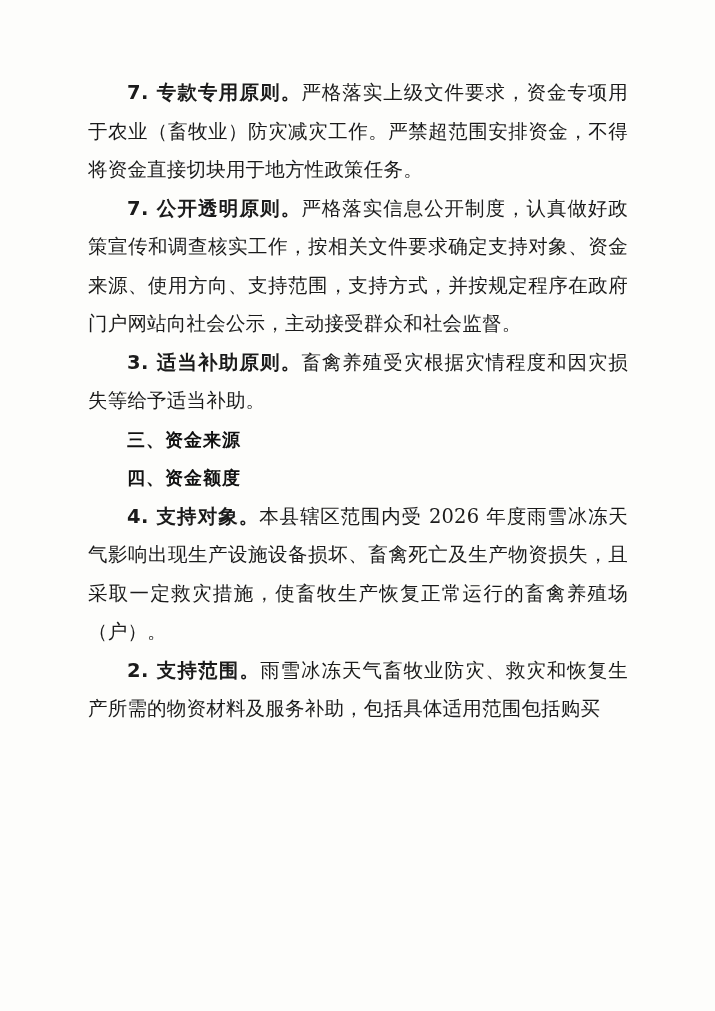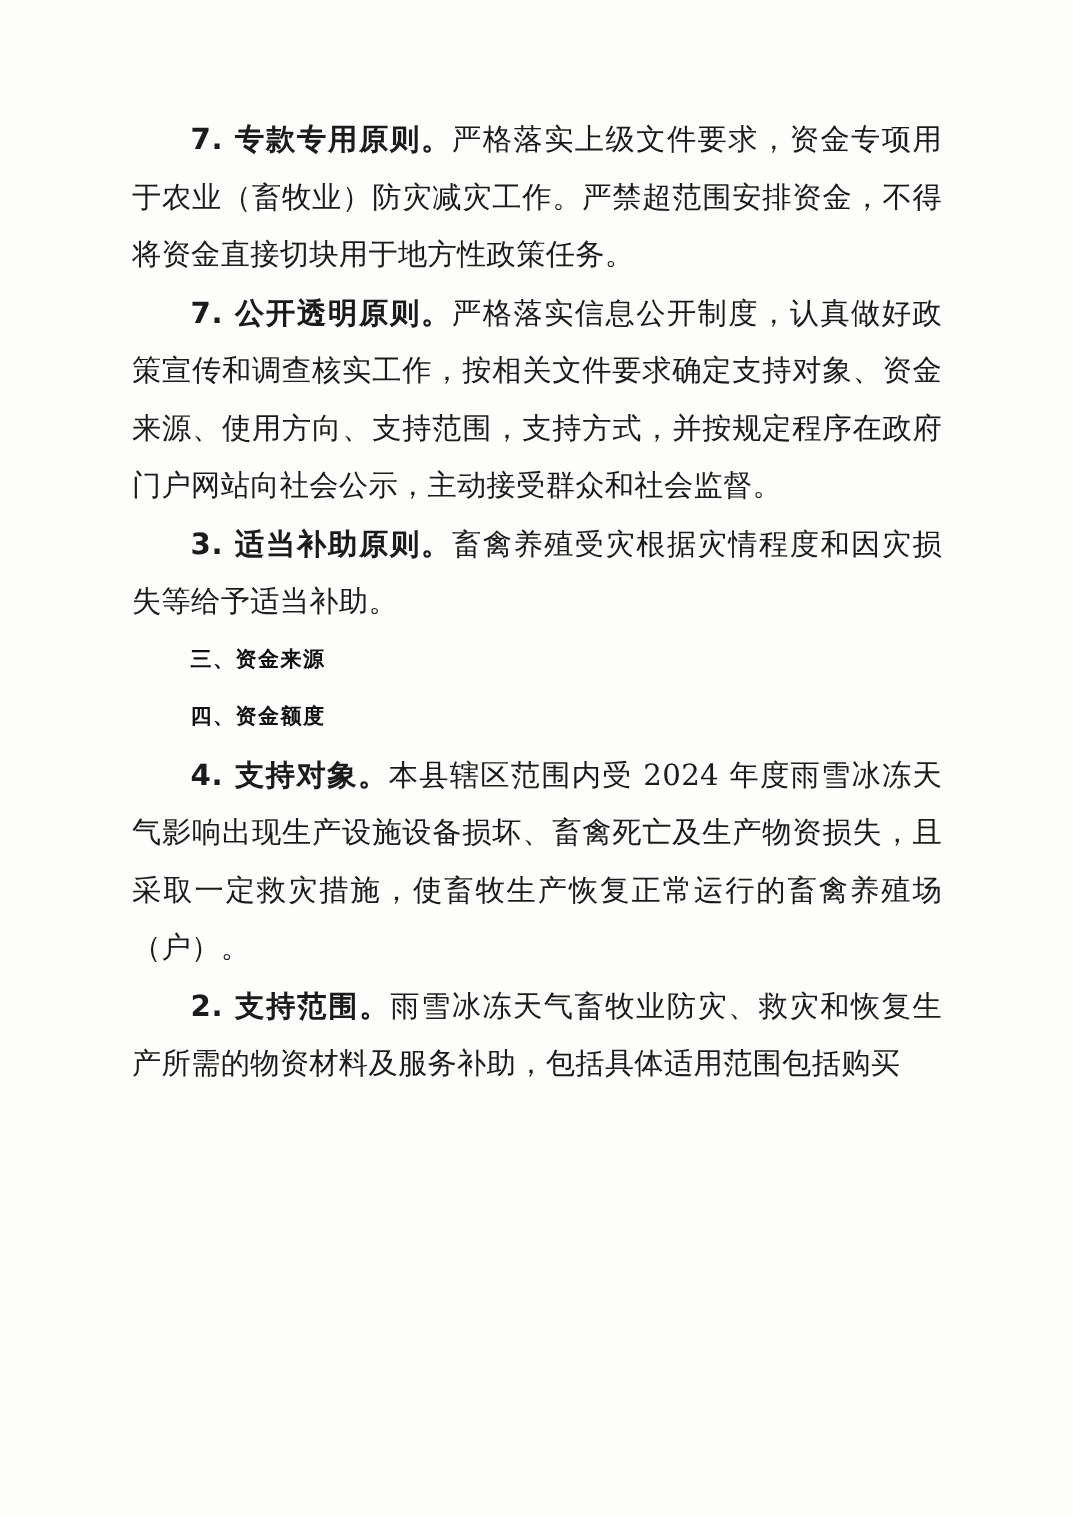--- a/index.html
+++ b/index.html
@@ -32,21 +32,21 @@
     text-justify: inter-ideograph;
     margin: 0 0 0 0;
     text-indent: 39px;
     letter-spacing: 0.2px;
     font-family: "DejaVu Serif", "Liberation Serif", serif;
   }
   .para.spaced {
     letter-spacing: 0.6px;
   }
   .heading {
-    font-size: 14px;
+    font-size: 18px;
     line-height: 38.5px;
     color: #111111;
     text-indent: 39px;
     font-weight: bold;
     margin: 0;
     letter-spacing: 1px;
     font-family: "DejaVu Sans", "Liberation Sans", sans-serif;
   }
   .bold-lead {
     font-weight: bold;
@@ -72,21 +72,21 @@
       <span class="bold-lead">3. 适当补助原则。</span><span>畜禽养殖受灾根据灾情程度和因灾损失等给予适当补助。</span>
     </p>
 
     <h2 class="heading">三、资金来源</h2>
 
 
     <h2 class="heading">四、资金额度</h2>
 
 
     <p class="para">
-      <span class="bold-lead">4. 支持对象。</span><span>本县辖区范围内受 2024 年度雨雪冰冻天气影响出现生产设施设备损坏、畜禽死亡及生产物资损失，且采取一定救灾措施，使畜牧生产恢复正常运行的畜禽养殖场（户）。</span>
+      <span class="bold-lead">4. 支持对象。</span><span>本县辖区范围内受 2026 年度雨雪冰冻天气影响出现生产设施设备损坏、畜禽死亡及生产物资损失，且采取一定救灾措施，使畜牧生产恢复正常运行的畜禽养殖场（户）。</span>
     </p>
 
     <p class="para">
       <span class="bold-lead">2. 支持范围。</span><span>雨雪冰冻天气畜牧业防灾、救灾和恢复生产所需的物资材料及服务补助，包括具体适用范围包括购买</span>
     </p>
 
   </div>
 </div>
 
 </body></html>

